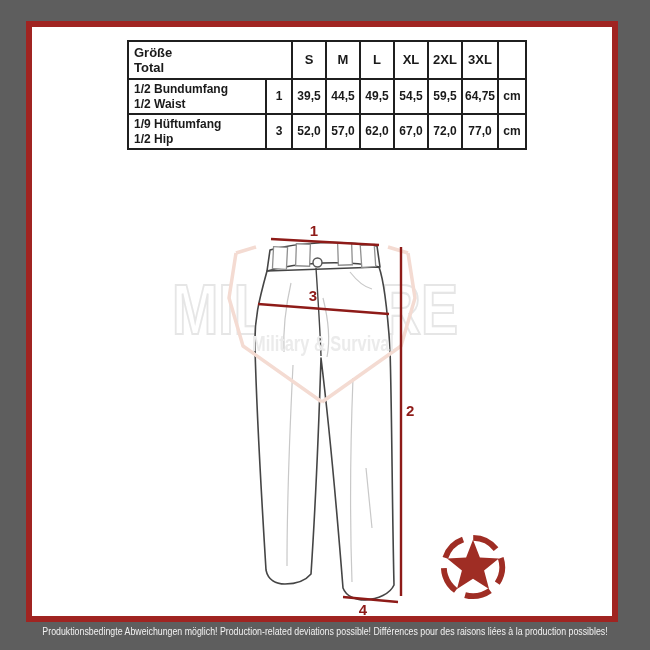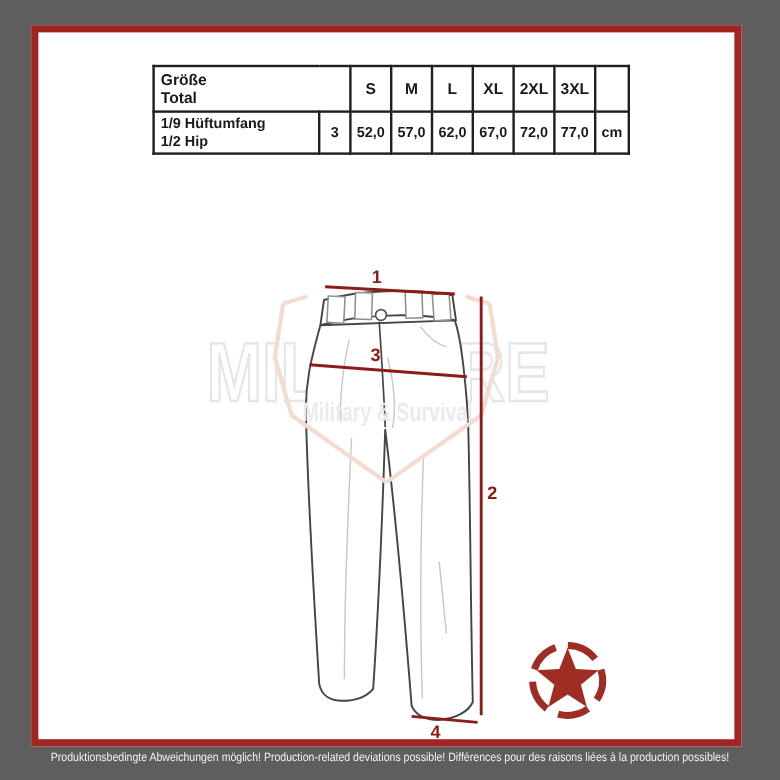--- a/index.html
+++ b/index.html
@@ -8,21 +8,21 @@
     position:relative; overflow:hidden;
     background:#5e5e5e;
     font-family:"Liberation Sans", sans-serif;
   }
   .panel {
     position:absolute; left:26px; top:21px; width:592px; height:601px;
     background:#ffffff; border:6px solid #a02421; overflow:hidden;
   }
   
   table.size-table {
-    position:absolute; left:95px; top:27px;
+    position:absolute; left:95px; top:13px;
     border-collapse:collapse; table-layout:fixed;
     color:#1a1a1a;
   }
   table.size-table td {
     border:2px solid #1f1f1f;
     font-weight:bold; font-size:12px; line-height:1.18;
     text-align:center; vertical-align:middle;
     padding:1px 2px; overflow:hidden; white-space:nowrap;
   }
   table.size-table tr.hdr td { height:38px; font-size:13px; }
@@ -74,20 +74,34 @@
         <div>Größe</div>
         <div>Total</div>
       </td>
       <td>S</td>
       <td>M</td>
       <td>L</td>
       <td>XL</td>
       <td>2XL</td>
       <td>3XL</td>
       <td></td>
+    </tr>
+    <tr class="row">
+      <td class="lbl">
+        <div>1/2 Bundumfang</div>
+        <div>1/2 Waist</div>
+      </td>
+      <td>1</td>
+      <td>39,5</td>
+      <td>44,5</td>
+      <td>49,5</td>
+      <td>54,5</td>
+      <td>59,5</td>
+      <td>64,75</td>
+      <td>cm</td>
     </tr>
     <tr class="row">
       <td class="lbl">
         <div>1/9 Hüftumfang</div>
         <div>1/2 Hip</div>
       </td>
       <td>3</td>
       <td>52,0</td>
       <td>57,0</td>
       <td>62,0</td>

